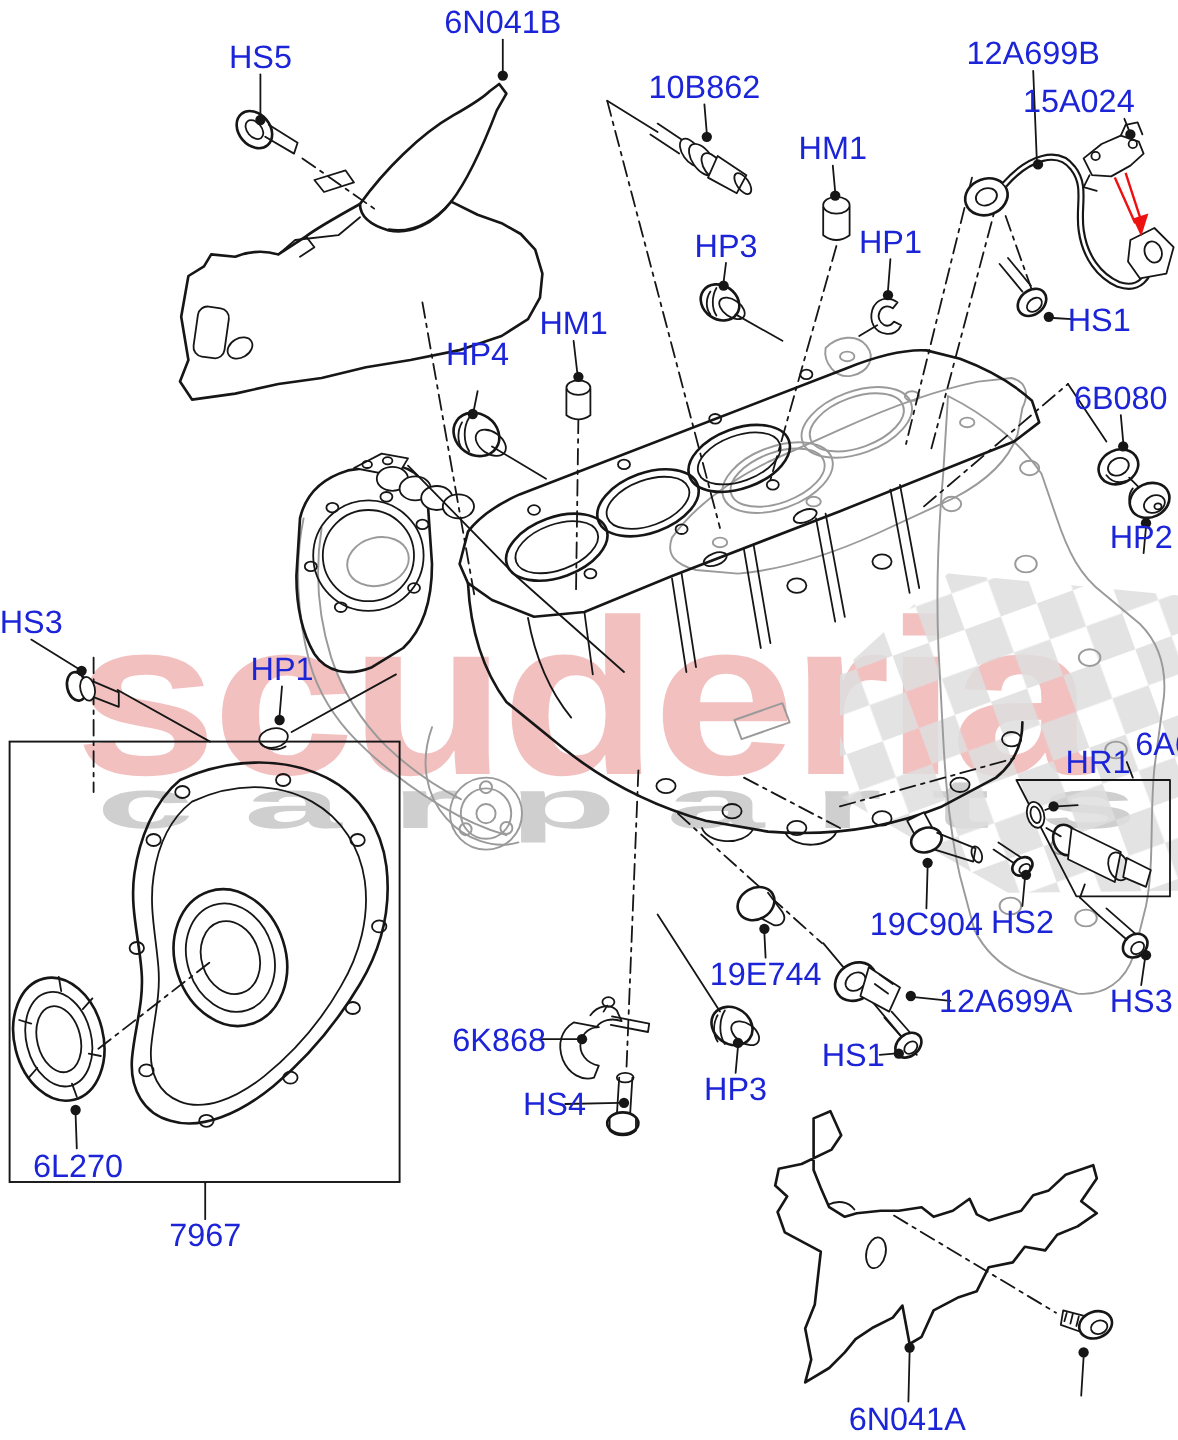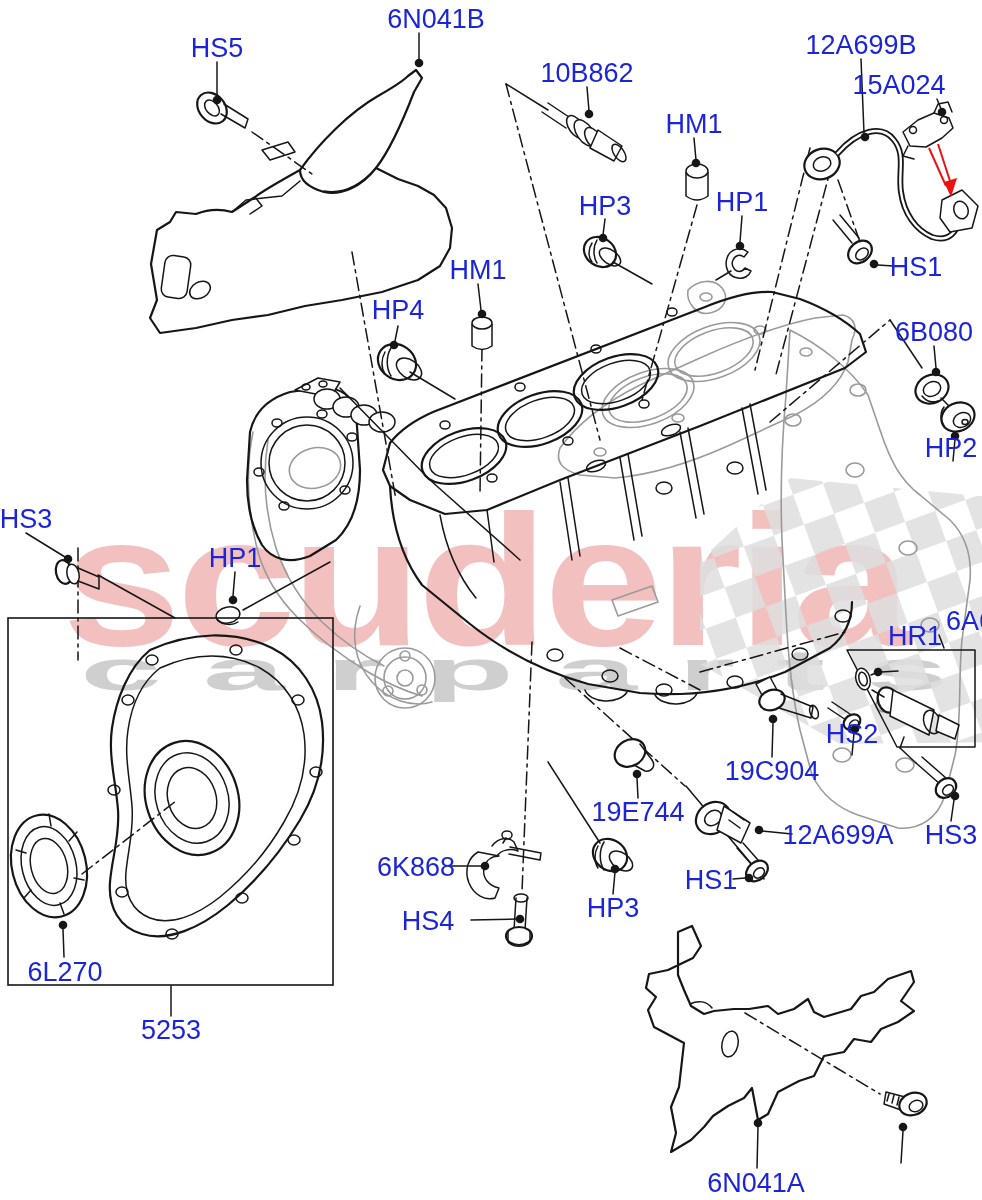--- a/index.html
+++ b/index.html
@@ -388,42 +388,42 @@
         <circle class="dot" cx="63" cy="925" r="4.3"></circle>
       <path class="k1" d="M171,1016 L171,986"></path>
       <path class="k1" d="M757,1168 L758,1127"></path>
         <circle class="dot" cx="758" cy="1123" r="4.3"></circle>
       <path class="k1" d="M901,1163 L903,1131"></path>
         <circle class="dot" cx="903" cy="1127" r="4.3"></circle>
     </g>
   </svg>
 
   <div class="part-label" style="left:217px;top:48px">HS5</div>
-  <div class="part-label" style="left:436px;top:19px">6N041B</div>
+  <div class="part-label" style="left:419px;top:19px">6N041B</div>
   <div class="part-label" style="left:587px;top:73px">10B862</div>
   <div class="part-label" style="left:694px;top:124px">HM1</div>
   <div class="part-label" style="left:861px;top:45px">12A699B</div>
   <div class="part-label" style="left:899px;top:85px">15A024</div>
   <div class="part-label" style="left:605px;top:206px">HP3</div>
   <div class="part-label" style="left:742px;top:202px">HP1</div>
   <div class="part-label" style="left:916px;top:267px">HS1</div>
   <div class="part-label" style="left:478px;top:270px">HM1</div>
-  <div class="part-label" style="left:398px;top:310px">HP4</div>
+  <div class="part-label" style="left:398px;top:296px">HP4</div>
   <div class="part-label" style="left:934px;top:332px">6B080</div>
   <div class="part-label" style="left:951px;top:448px">HP2</div>
   <div class="part-label" style="left:26px;top:519px">HS3</div>
   <div class="part-label" style="left:235px;top:558px">HP1</div>
   <div class="part-label" style="left:985px;top:621px">6A693</div>
   <div class="part-label" style="left:915px;top:636px">HR1</div>
   <div class="part-label" style="left:772px;top:771px">19C904</div>
-  <div class="part-label" style="left:852px;top:734px">HS2</div>
+  <div class="part-label" style="left:852px;top:769px">HS2</div>
   <div class="part-label" style="left:638px;top:812px">19E744</div>
   <div class="part-label" style="left:838px;top:835px">12A699A</div>
   <div class="part-label" style="left:951px;top:835px">HS3</div>
   <div class="part-label" style="left:416px;top:867px">6K868</div>
   <div class="part-label" style="left:711px;top:880px">HS1</div>
   <div class="part-label" style="left:613px;top:908px">HP3</div>
-  <div class="part-label" style="left:428px;top:921px">HS4</div>
+  <div class="part-label" style="left:462px;top:921px">HS4</div>
   <div class="part-label" style="left:65px;top:972px">6L270</div>
-  <div class="part-label" style="left:171px;top:1030px">5253</div>
+  <div class="part-label" style="left:171px;top:1030px">7967</div>
   <div class="part-label" style="left:756px;top:1183px">6N041A</div>
   <div class="part-label" style="left:899px;top:1218px">HC1</div>
 </div>
 
 </body></html>

